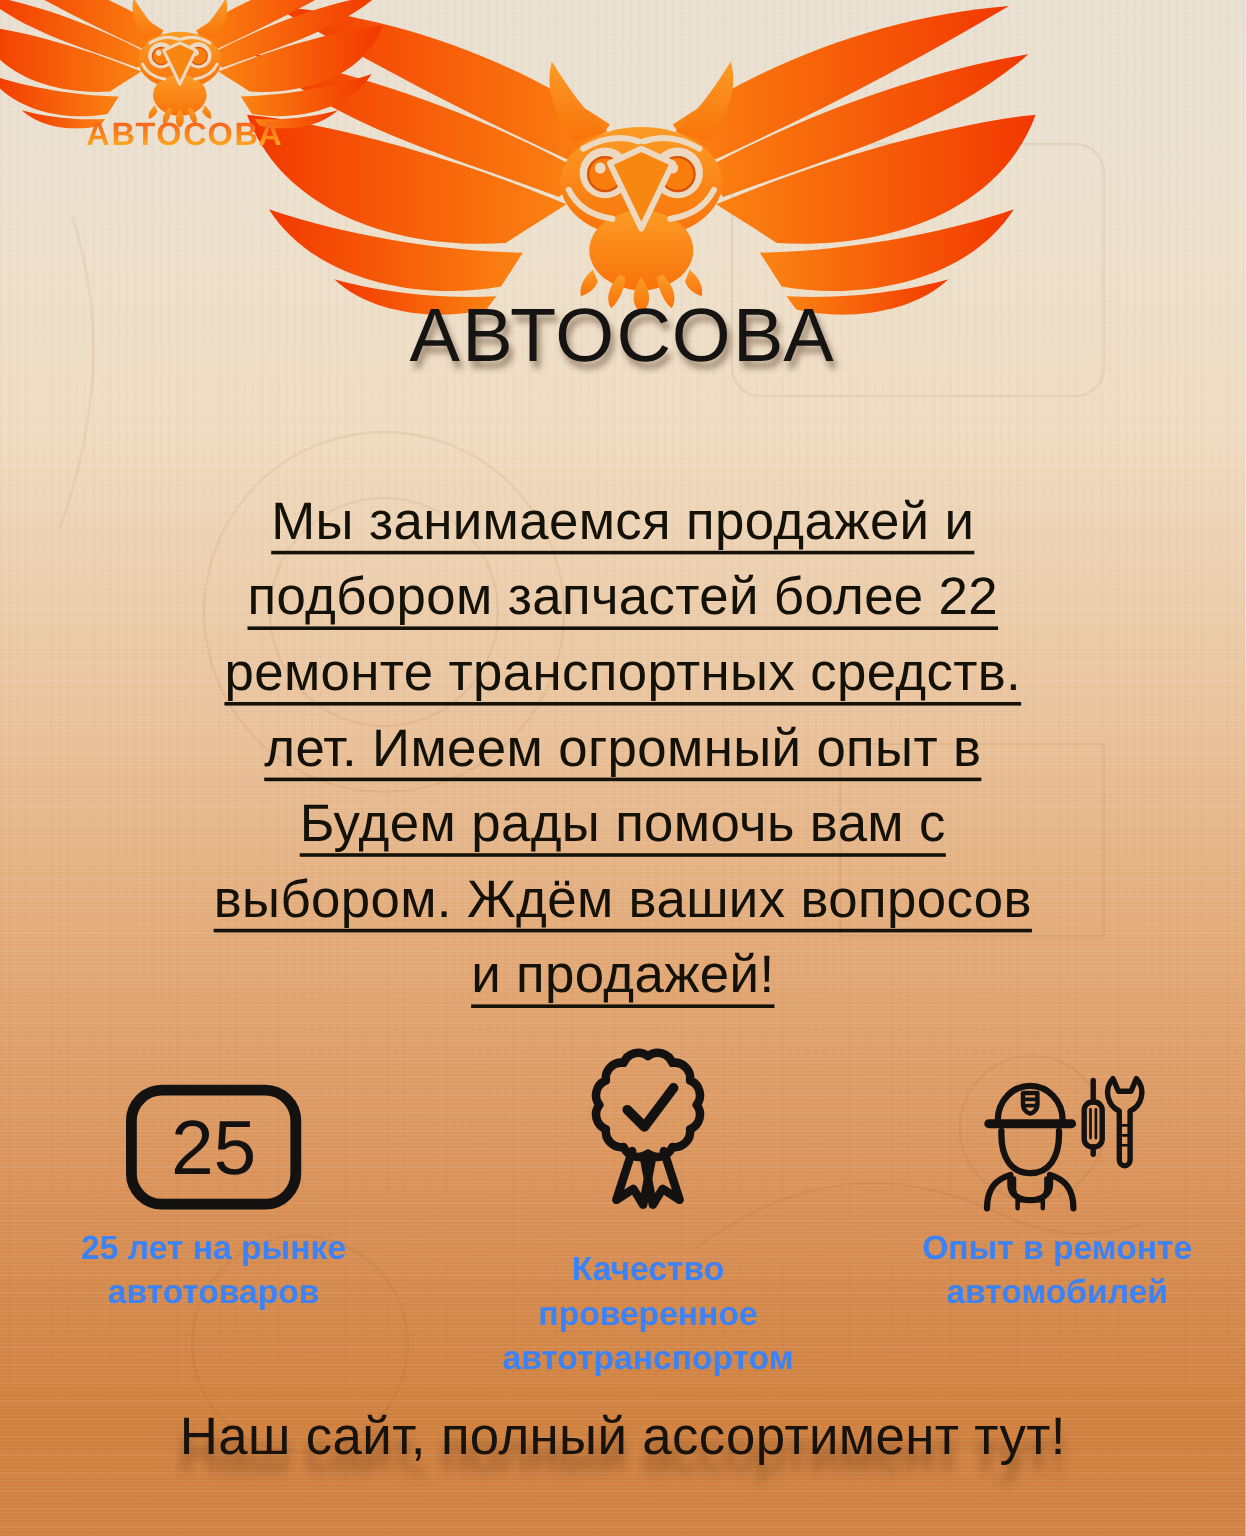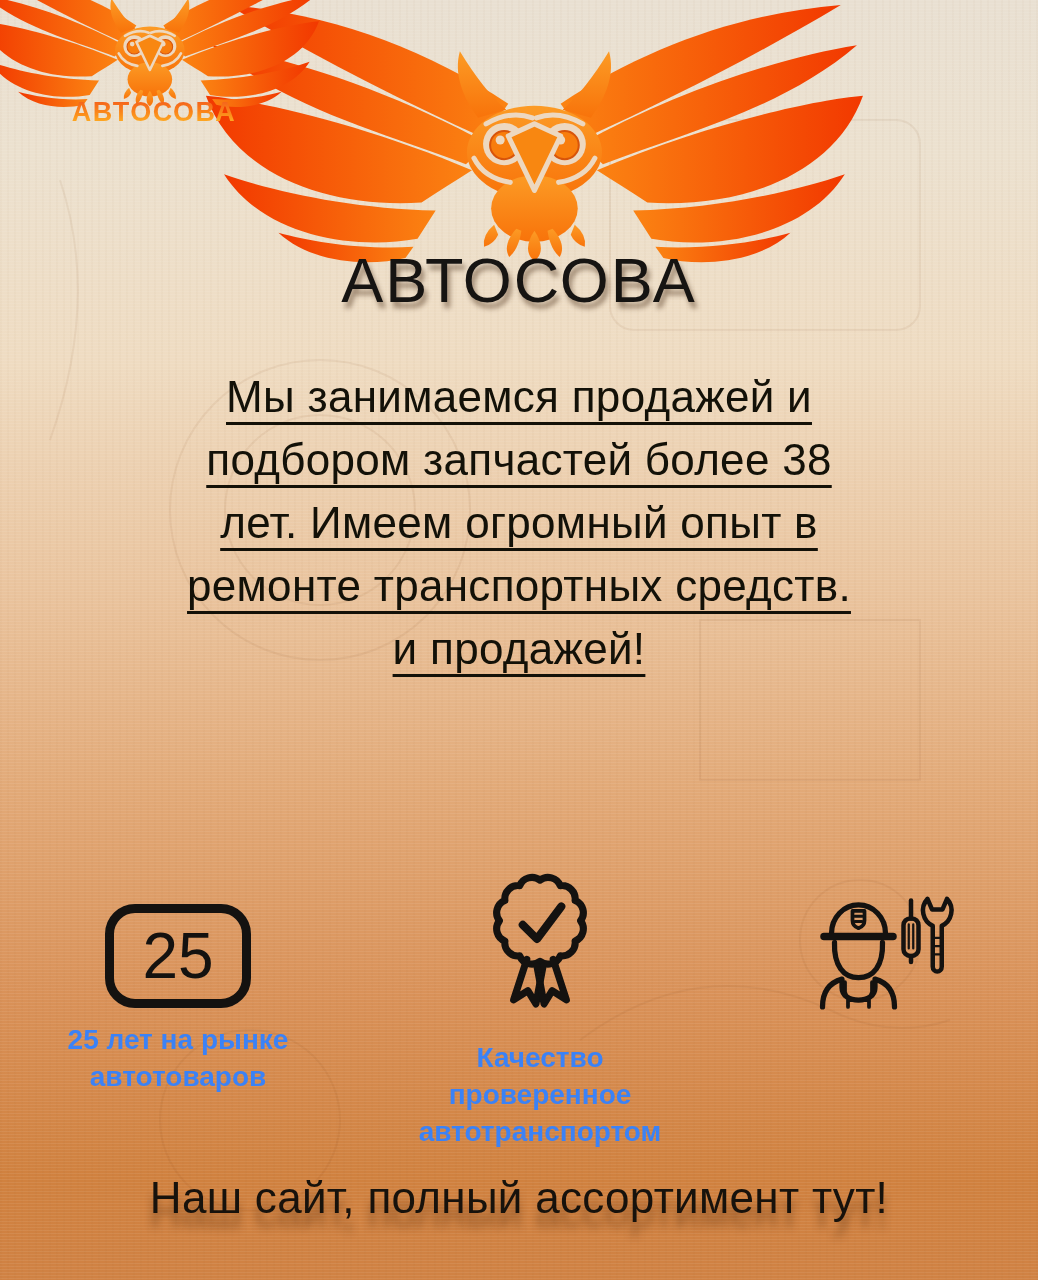--- a/index.html
+++ b/index.html
@@ -32,21 +32,21 @@
     -webkit-text-fill-color:transparent;color:#f47a16;
   }
 
   .title{
     position:absolute;top:244px;left:0;right:0;text-align:center;
     font-size:63px;font-weight:400;letter-spacing:2px;color:#161412;
     text-shadow:3px 6px 5px rgba(60,30,8,.45);
   }
 
   .intro{
-    position:absolute;top:365px;left:48px;right:48px;text-align:center;
+    position:absolute;top:403px;left:48px;right:48px;text-align:center;
     font-size:44px;line-height:63px;color:#131108;font-weight:400;letter-spacing:.3px;
   }
   .intro span{
     display:block;
     text-decoration:underline;
     text-decoration-thickness:3px;
     text-underline-offset:10px;
   }
 
   .features{
@@ -148,23 +148,25 @@
 
   <svg class="logo-owl" viewBox="0 0 640 264" overflow="visible">
     <use href="#owl"></use>
   </svg>
   <div class="logo-text">АВТОСОВА</div>
 
   <div class="title">АВТОСОВА</div>
 
   <div class="intro">
     <span>Мы занимаемся продажей и</span>
-    <span>подбором запчастей более 38</span>
+    <span>подбором запчастей более 22</span>
+    <span>ремонте транспортных средств.</span>
     <span>лет. Имеем огромный опыт в</span>
-    <span>ремонте транспортных средств.</span>
+    <span>Будем рады помочь вам с</span>
+    <span>выбором. Ждём ваших вопросов</span>
     <span>и продажей!</span>
   </div>
 
   <div class="features">
 
     <div class="feature">
       <div class="icon-box">
         <div class="years-badge">
           <div class="num">25</div>
         </div>
@@ -203,20 +205,21 @@
 
           <path d="M140,10 V34" stroke-width="6"></path>
           <rect x="130" y="34" width="20" height="50" rx="9" stroke-width="6"></rect>
           <path d="M137,42 v32 M143,42 v32" stroke-width="3"></path>
           <path d="M140,84 v8" stroke-width="6"></path>
 
           <path d="M169,44 C156,38 151,20 162,8 L168,22 L182,22 L188,8 C199,20 194,38 181,44 L181,98 C181,107 169,107 169,98 Z" stroke-width="6"></path>
           <path d="M172,60 h6 M172,71 h6 M172,82 h6" stroke-width="3"></path>
         </svg>
       </div>
+      <div class="caption cap-3">Опыт в ремонте автомобилей</div>
     </div>
 
   </div>
 
   <div class="footer">
     <div>Наш сайт, полный ассортимент тут!</div>
   </div>
 
 </div>
 

